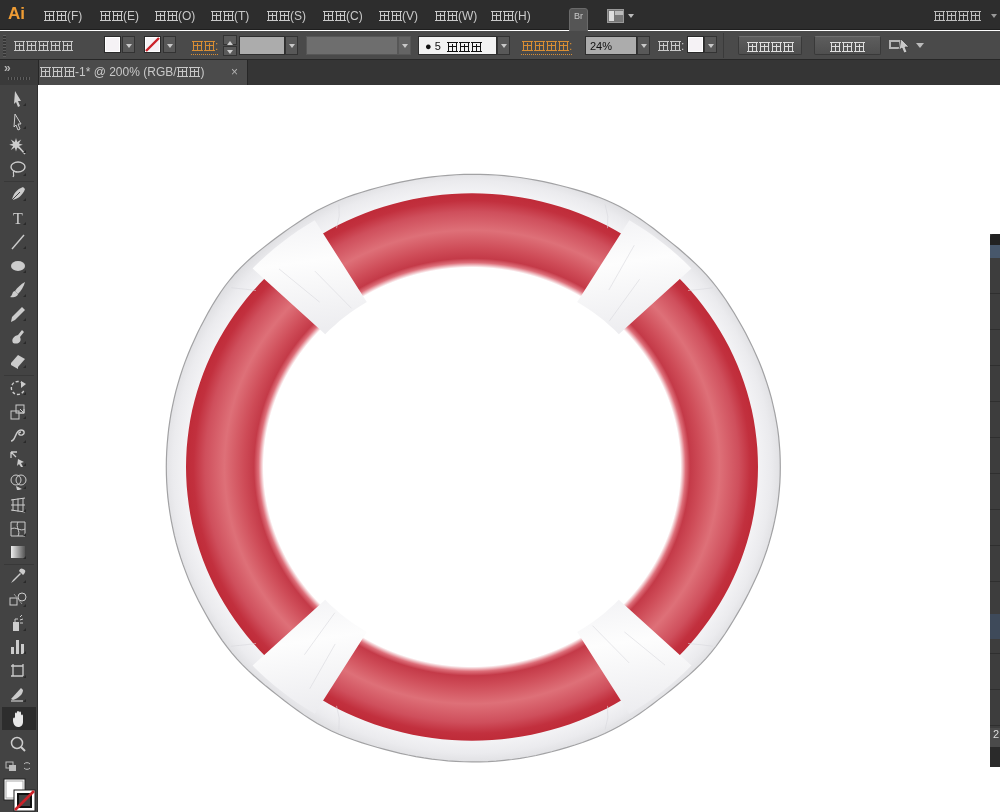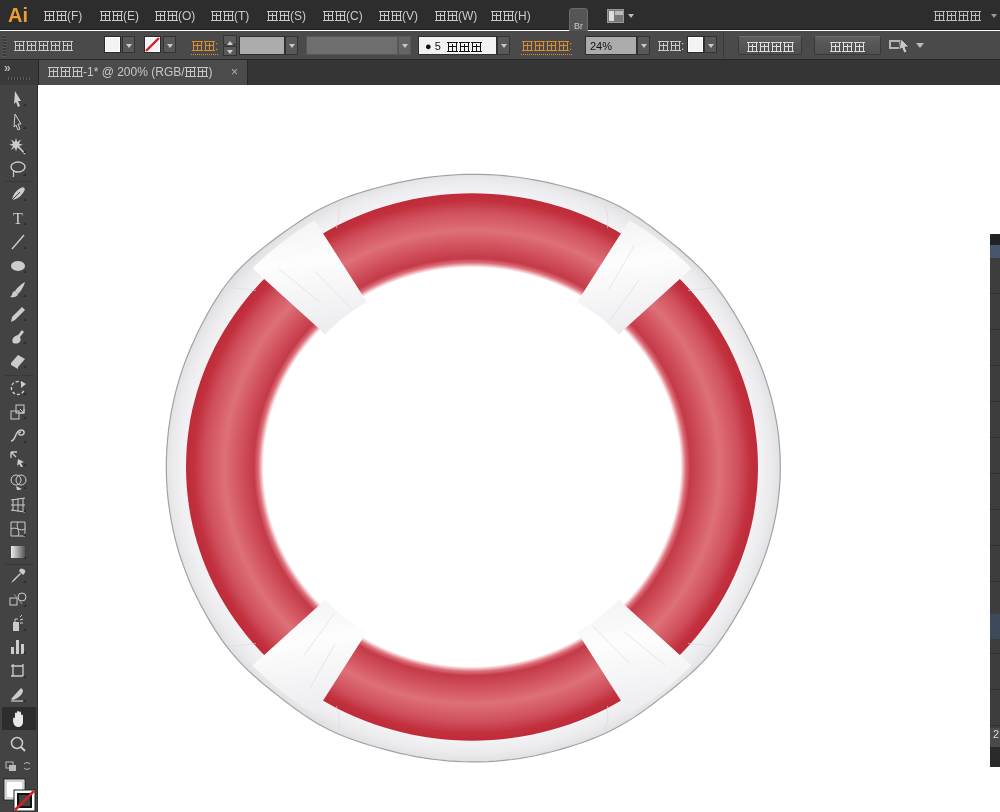--- a/index.html
+++ b/index.html
@@ -6,34 +6,34 @@
 #app{position:absolute;inset:0;width:1000px;height:812px}
 .abs{position:absolute}
 .c{display:inline-block;width:11px;height:11px;margin:0 0.5px;vertical-align:-1px;
 background-image:linear-gradient(currentColor,currentColor),linear-gradient(currentColor,currentColor),linear-gradient(currentColor,currentColor),linear-gradient(currentColor,currentColor),linear-gradient(currentColor,currentColor),linear-gradient(currentColor,currentColor);
 background-size:11px 1px,9px 1px,11px 1px,1px 10px,1px 10px,1px 7px;
 background-position:0 1px,1px 5px,0 10px,1px 1px,9px 1px,5px 3px;
 background-repeat:no-repeat}
 
 #menubar{left:0;top:0;width:1000px;height:30px;background:#2d2d2d;border-bottom:1px solid #1e1e1e}
 #menubar .mi{position:absolute;top:9px;color:#c9c9c9;font-size:12px;white-space:nowrap}
-#ailogo{position:absolute;left:8px;top:4px;color:#ef9c34;font-size:20px;font-weight:bold;letter-spacing:0}
+#ailogo{position:absolute;left:8px;top:4px;color:#ef9c34;font-size:17px;font-weight:bold;letter-spacing:0}
 
 #controlbar{left:0;top:31px;width:1000px;height:29px;background:#4a4a4a;border-bottom:1px solid #272727}
 #controlbar .lbl{position:absolute;top:8px;color:#c9c9c9;font-size:12px;white-space:nowrap}
 .orange{color:#d98e33!important;border-bottom:1px dotted #d98e33;padding-bottom:1px}
 .sw{position:absolute;width:17px;height:17px;background:#f5f2f5;border:1px solid #2a2a2a;box-shadow:inset 0 0 0 1px #fff}
 .dbtn{position:absolute;width:13px;height:17px;background:#585858;border:1px solid #333;color:#ccc}
 .dbtn:after{content:"";position:absolute;left:3px;top:7px;border:3px solid transparent;border-top:4px solid #c9c9c9}
 .fld{position:absolute;height:19px;background:#acacac;border:1px solid #2e2e2e;color:#111;font-size:11px;padding:3px 0 0 4px}
 .ddis{position:absolute;height:19px;background:#6e6e6e;border:1px solid #575757}
 .btn{position:absolute;height:19px;background:linear-gradient(#5d5d5d,#4f4f4f);border:1px solid #393939;border-top-color:#6e6e6e;border-radius:2px;color:#dedede;font-size:12px;text-align:center;padding-top:3px}
 
 #tabbar{left:0;top:60px;width:1000px;height:25px;background:#353535}
-#tab1{position:absolute;left:38px;top:0;width:210px;height:25px;background:#4b4b4b;border-left:1px solid #262626;border-right:1px solid #262626;color:#c8c8c8;font-size:12px;padding:5px 0 0 8px;white-space:nowrap}
+#tab1{position:absolute;left:38px;top:0;width:210px;height:25px;background:#4b4b4b;border-left:1px solid #262626;border-right:1px solid #262626;color:#c8c8c8;font-size:12px;padding:5px 0 0 0;white-space:nowrap}
 
 #toolbar{left:0;top:85px;width:38px;height:727px;background:#434343;border-right:1px solid #303030}
 #lefthead{left:0;top:60px;width:38px;height:25px;background:#3a3a3a;color:#b5b5b5}
 
 #canvas{left:39px;top:85px;width:961px;height:727px;background:#fff}
 
 #dock{left:990px;top:234px;width:10px;height:533px;background:#3d3d3d}
 </style></head><body>
 <div id="app">
 
@@ -42,21 +42,21 @@
  <span class="mi" style="left:43px"><i class="c"></i><i class="c"></i>(F)</span>
  <span class="mi" style="left:99px"><i class="c"></i><i class="c"></i>(E)</span>
  <span class="mi" style="left:154px"><i class="c"></i><i class="c"></i>(O)</span>
  <span class="mi" style="left:210px"><i class="c"></i><i class="c"></i>(T)</span>
  <span class="mi" style="left:266px"><i class="c"></i><i class="c"></i>(S)</span>
  <span class="mi" style="left:322px"><i class="c"></i><i class="c"></i>(C)</span>
  <span class="mi" style="left:378px"><i class="c"></i><i class="c"></i>(V)</span>
  <span class="mi" style="left:434px"><i class="c"></i><i class="c"></i>(W)</span>
  <span class="mi" style="left:490px"><i class="c"></i><i class="c"></i>(H)</span>
 
- <span class="abs" style="left:569px;top:8px;width:19px;height:28px;background:#555;border:1px solid #6a6a6a;border-radius:3px;color:#c9c9c9;font-size:9px;text-align:center;padding-top:12px">Br</span>
+ <span class="abs" style="left:569px;top:8px;width:19px;height:28px;background:#555;border:1px solid #6a6a6a;border-radius:3px;color:#c9c9c9;font-size:9px;text-align:center;padding-top:2px">Br</span>
  <span class="abs" style="left:607px;top:9px;width:17px;height:14px;background:#777;border:1px solid #999">
         <span class="abs" style="left:1px;top:1px;width:5px;height:10px;background:#ddd"></span>
         <span class="abs" style="left:7px;top:1px;width:8px;height:4px;background:#bbb"></span>
       </span>
  <span class="abs" style="left:628px;top:14px;border:3px solid transparent;border-top:4px solid #bbb"></span>
  <span class="mi" style="left:933px;color:#bdbdbd"><i class="c"></i><i class="c"></i><i class="c"></i><i class="c"></i></span>
  <span class="abs" style="left:991px;top:14px;border:3px solid transparent;border-top:4px solid #999"></span>
 </div>
 
 <div id="controlbar" class="abs">

